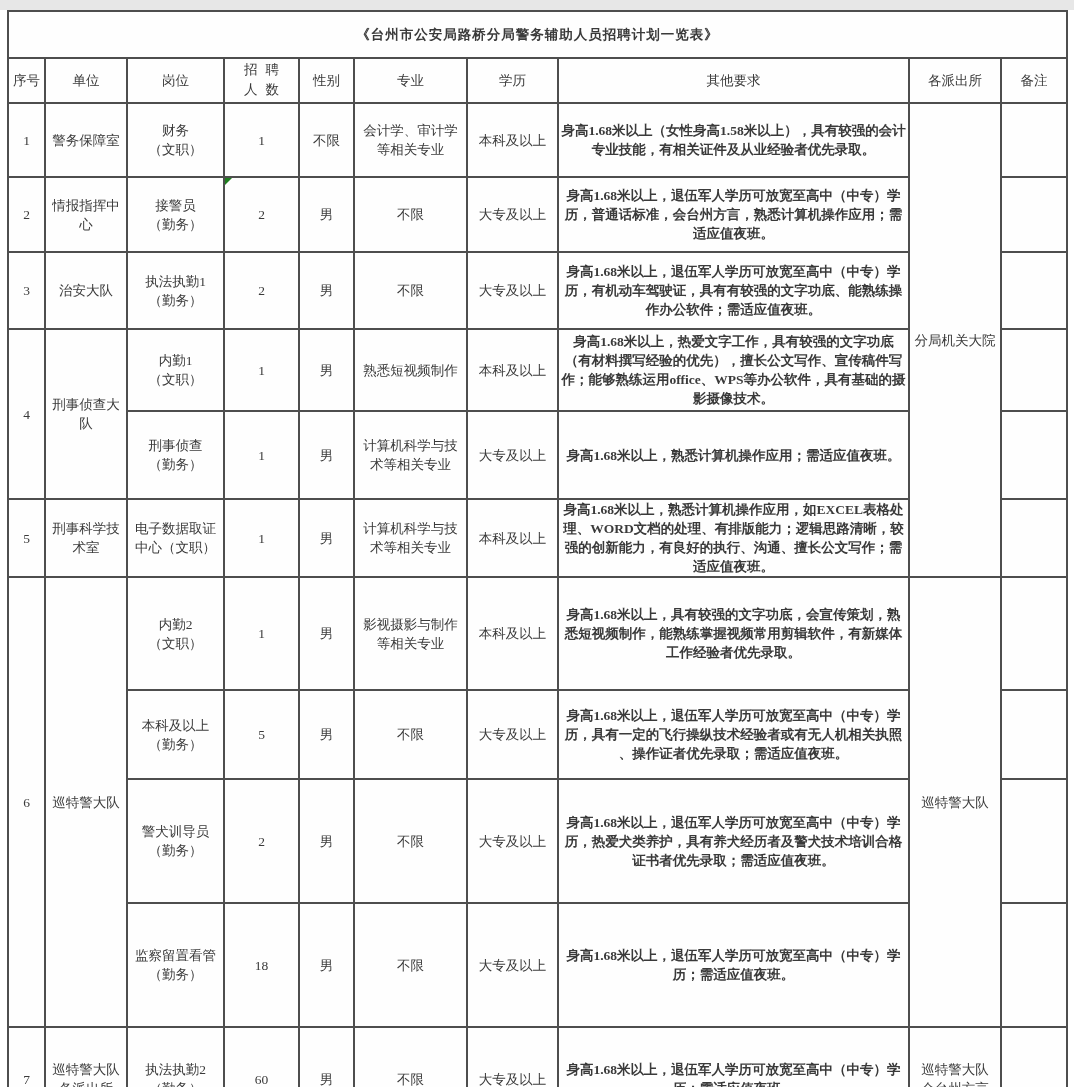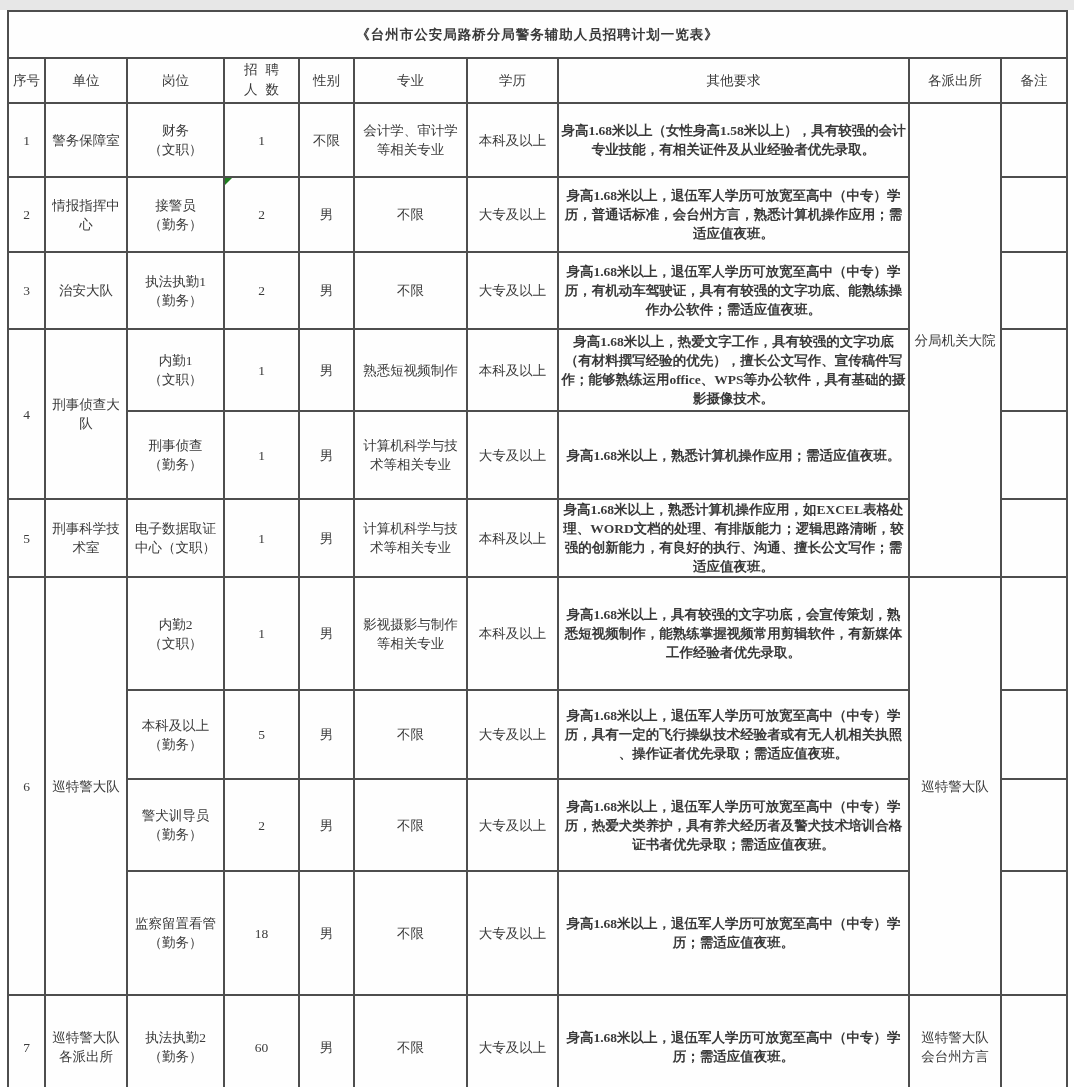--- a/index.html
+++ b/index.html
@@ -208,21 +208,21 @@
       <span>（勤务）</span>
     </td>
     <td class="num count-cell">5</td>
     <td>男</td>
     <td class="major-cell">不限</td>
     <td>大专及以上</td>
     <td class="req">身高1.68米以上，退伍军人学历可放宽至高中（中专）学历，具有一定的飞行操纵技术经验者或有无人机相关执照 、操作证者优先录取；需适应值夜班。</td>
     <td></td>
   </tr>
 
-  <tr style="height:92px">
+  <tr style="height:124px">
     <td class="two-line">
       <span>警犬训导员</span>
       <span>（勤务）</span>
     </td>
     <td class="num count-cell">2</td>
     <td>男</td>
     <td class="major-cell">不限</td>
     <td>大专及以上</td>
     <td class="req">身高1.68米以上，退伍军人学历可放宽至高中（中专）学历，热爱犬类养护，具有养犬经历者及警犬技术培训合格证书者优先录取；需适应值夜班。</td>
     <td></td>

